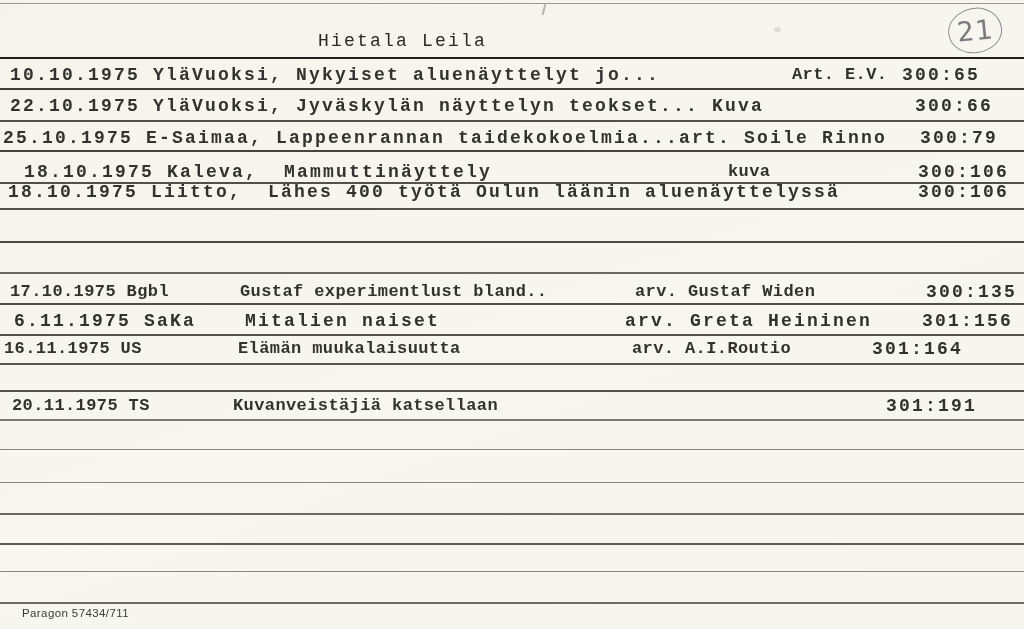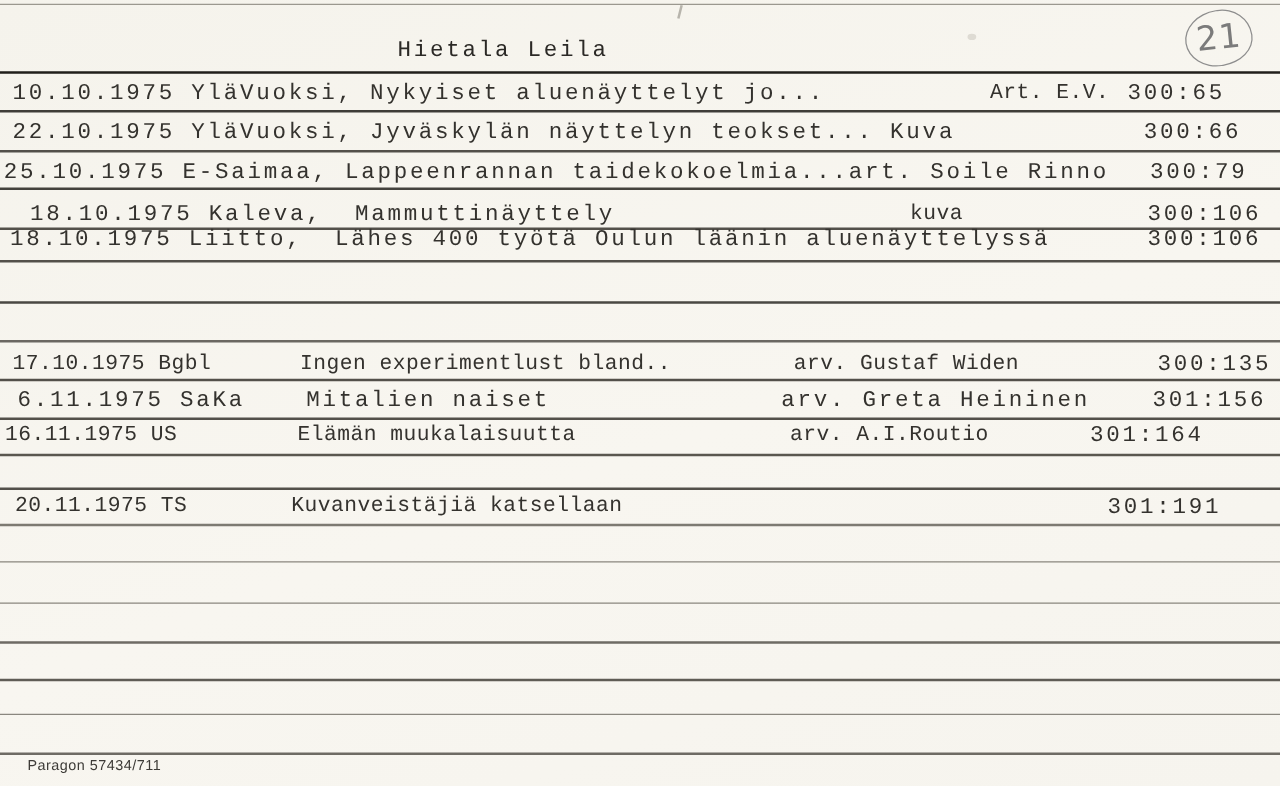--- a/index.html
+++ b/index.html
@@ -14,21 +14,21 @@
   .rule { position: absolute; left: 0; width: 1024px; }
   .seg {
     position: absolute;
     white-space: pre;
     font-size: 18px;
     line-height: 22px;
     letter-spacing: 2.2px;
     color: #34322e;
   }
   .narrow { font-size: 17px; letter-spacing: 0.4px; }
-  .row { position: absolute; left: 0; width: 1024px; height: 22px; }
+  .row { position: absolute; left: 0; width: 1024px; height: 22px; font-weight: bold; }
   .header-title {
     position: absolute; left: 290px; top: 31px;
     font-size: 18px; letter-spacing: 2.2px; white-space: pre; color: #2b2926; margin-left: 28px;
   }
   .page-circle {
     position: absolute; left: 948px; top: 8px;
     width: 52px; height: 43px;
     border: 1.7px solid #8e8e8e;
     border-radius: 52% 46% 50% 48% / 50% 52% 46% 50%;
     transform: rotate(-9deg);
@@ -112,21 +112,21 @@
 
   <div class="row" style="top:181px">
     <span class="seg" style="left:8px">18.10.1975 Liitto,  Lähes 400 työtä Oulun läänin aluenäyttelyssä</span>
     <span class="seg" style="left:918px">300:106</span>
   </div>
 
 
 
   <div class="row" style="top:281px">
     <span class="seg narrow" style="left:10px">17.10.1975 Bgbl</span>
-    <span class="seg narrow" style="left:240px">Ingen experimentlust bland..</span>
+    <span class="seg narrow" style="left:240px">Gustaf experimentlust bland..</span>
     <span class="seg narrow" style="left:635px">arv. Gustaf Widen</span>
     <span class="seg" style="left:926px">300:135</span>
   </div>
 
   <div class="row" style="top:310px">
     <span class="seg" style="left:14px">6.11.1975 SaKa</span>
     <span class="seg" style="left:245px">Mitalien naiset</span>
     <span class="seg" style="left:625px">arv. Greta Heininen</span>
     <span class="seg" style="left:922px">301:156</span>
   </div>

